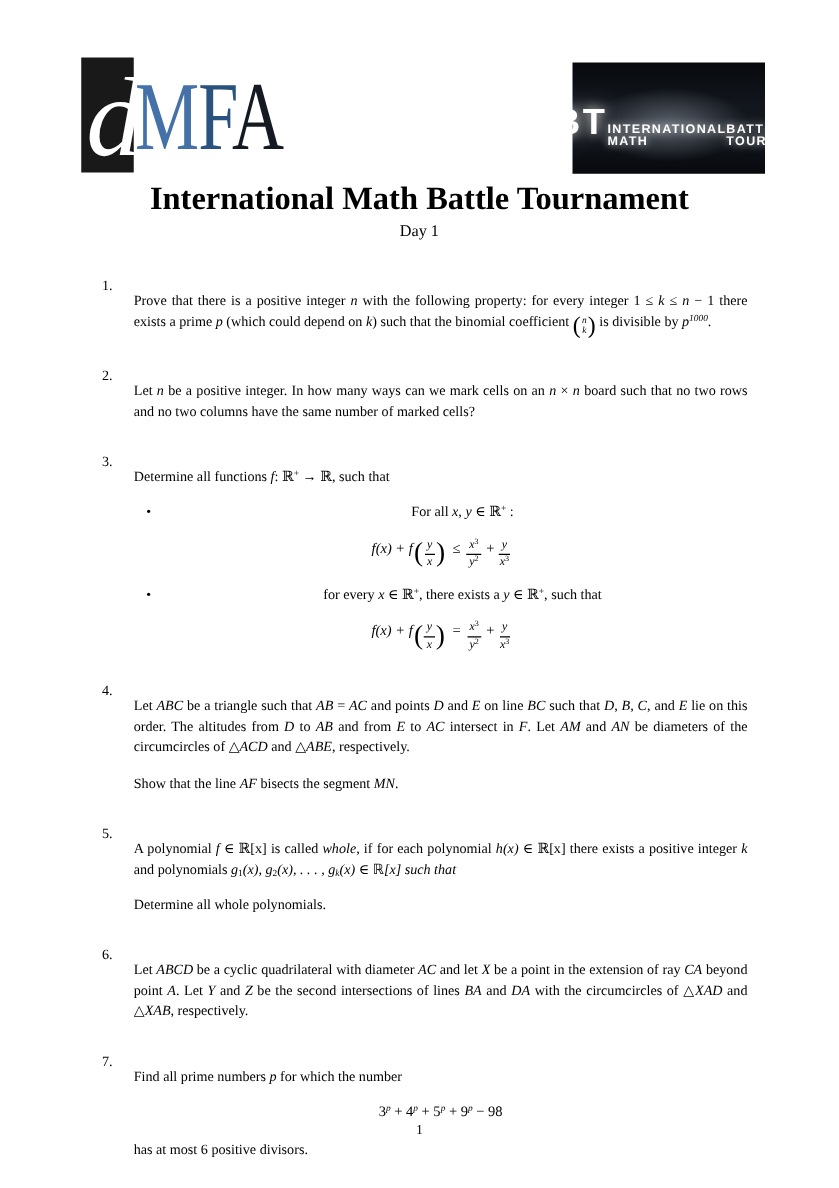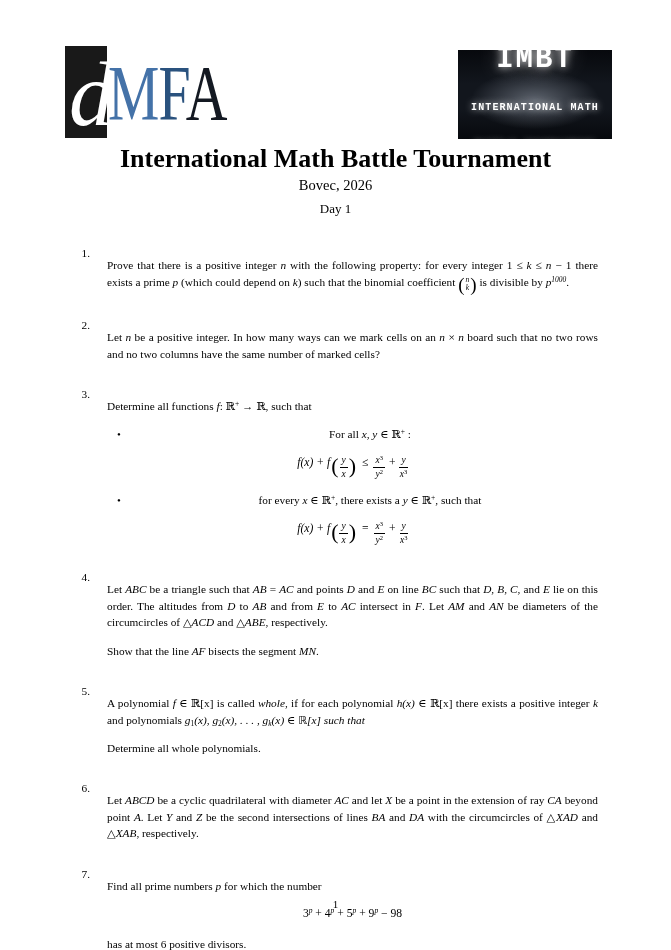--- a/index.html
+++ b/index.html
@@ -23,22 +23,22 @@
     letter-spacing:-1px;
   }
   .mfa-m { color:#4472a8; }
   .mfa-f { color:#2a527e; }
   .mfa-a { color:#141922; }
   .logo-imbt {
     position:absolute; left:458px; top:50px; width:154px; height:89px;
     background:
       radial-gradient(ellipse 58% 46% at 50% 56%, rgba(210,220,235,.38), rgba(210,220,235,0) 72%),
       linear-gradient(#07090d, #12161d 38%, #12161d 66%, #07090d);
-    display:flex; flex-direction:column; align-items:center; justify-content:center;
-    color:#ffffff; font-family:Liberation Mono, monospace;
+    display:flex; flex-direction:row; align-items:center; justify-content:center;
+    color:#ffffff; font-family:Liberation Sans, sans-serif;
   }
   .imbt-acronym {
     font-size:29px; font-weight:bold; letter-spacing:2px; line-height:30px; margin-top:6px;
     text-shadow:0 0 9px rgba(255,255,255,.85), 0 0 22px rgba(255,255,255,.45);
   }
   .imbt-sub {
     font-size:10px; font-weight:bold; letter-spacing:1.1px; line-height:9.5px;
     text-shadow:0 0 7px rgba(255,255,255,.8);
     margin-top:28px;
   }
@@ -95,21 +95,20 @@
       <span class="mfa"><span class="mfa-m">M</span><span class="mfa-f">F</span><span class="mfa-a">A</span></span>
     </div>
     <div class="logo-imbt">
       <div class="imbt-acronym">IMBT</div>
       <div class="imbt-sub">INTERNATIONAL MATH</div>
       <div class="imbt-sub">BATTLE TOURNAMENT</div>
     </div>
   </div>
 
   <div class="doc-title">International Math Battle Tournament</div>
-  <div class="doc-subtitle">Bovec, 2026</div>
   <div class="doc-day">Day 1</div>
 
   <div class="problems">
 
     <div class="prob">
       <div class="pnum">1.</div>
       <div class="pbody">
         <p><span>Prove that there is a positive integer </span><span class="m">n</span><span> with the following property: for every integer </span><span>1 ≤ </span><span class="m">k</span><span> ≤ </span><span class="m">n</span><span> − 1 there exists a prime </span><span class="m">p</span><span> (which could depend on </span><span class="m">k</span><span>) such that the binomial coefficient </span><span class="binom">
               <span class="bparen">(</span>
               <span class="bstack">

